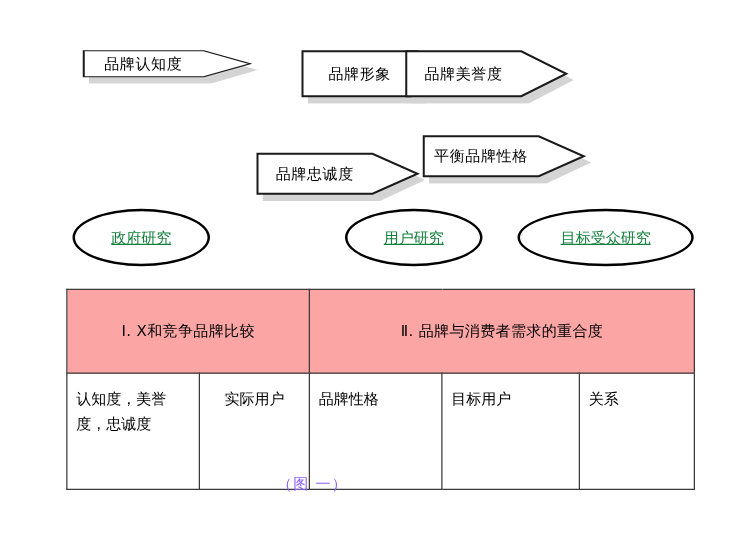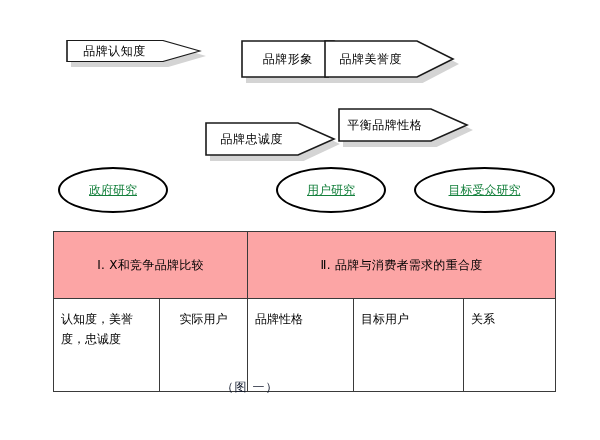--- a/index.html
+++ b/index.html
@@ -128,21 +128,21 @@
     padding-right: 2px;
   }
 
   .caption {
     position: absolute;
     left: 0;
     top: 379px;
     width: 500px;
     text-align: center;
     font-size: 12px;
-    color: #0f172a;
+    color: #8b5cf6;
     letter-spacing: 1px;
   }
 </style>
 </head>
 <body>
 
 <div id="diagram">
 
   <div class="arrow" style="left:66px; top:40px; width:135px; height:22px;">
     <div class="arrow-shadow"></div>

